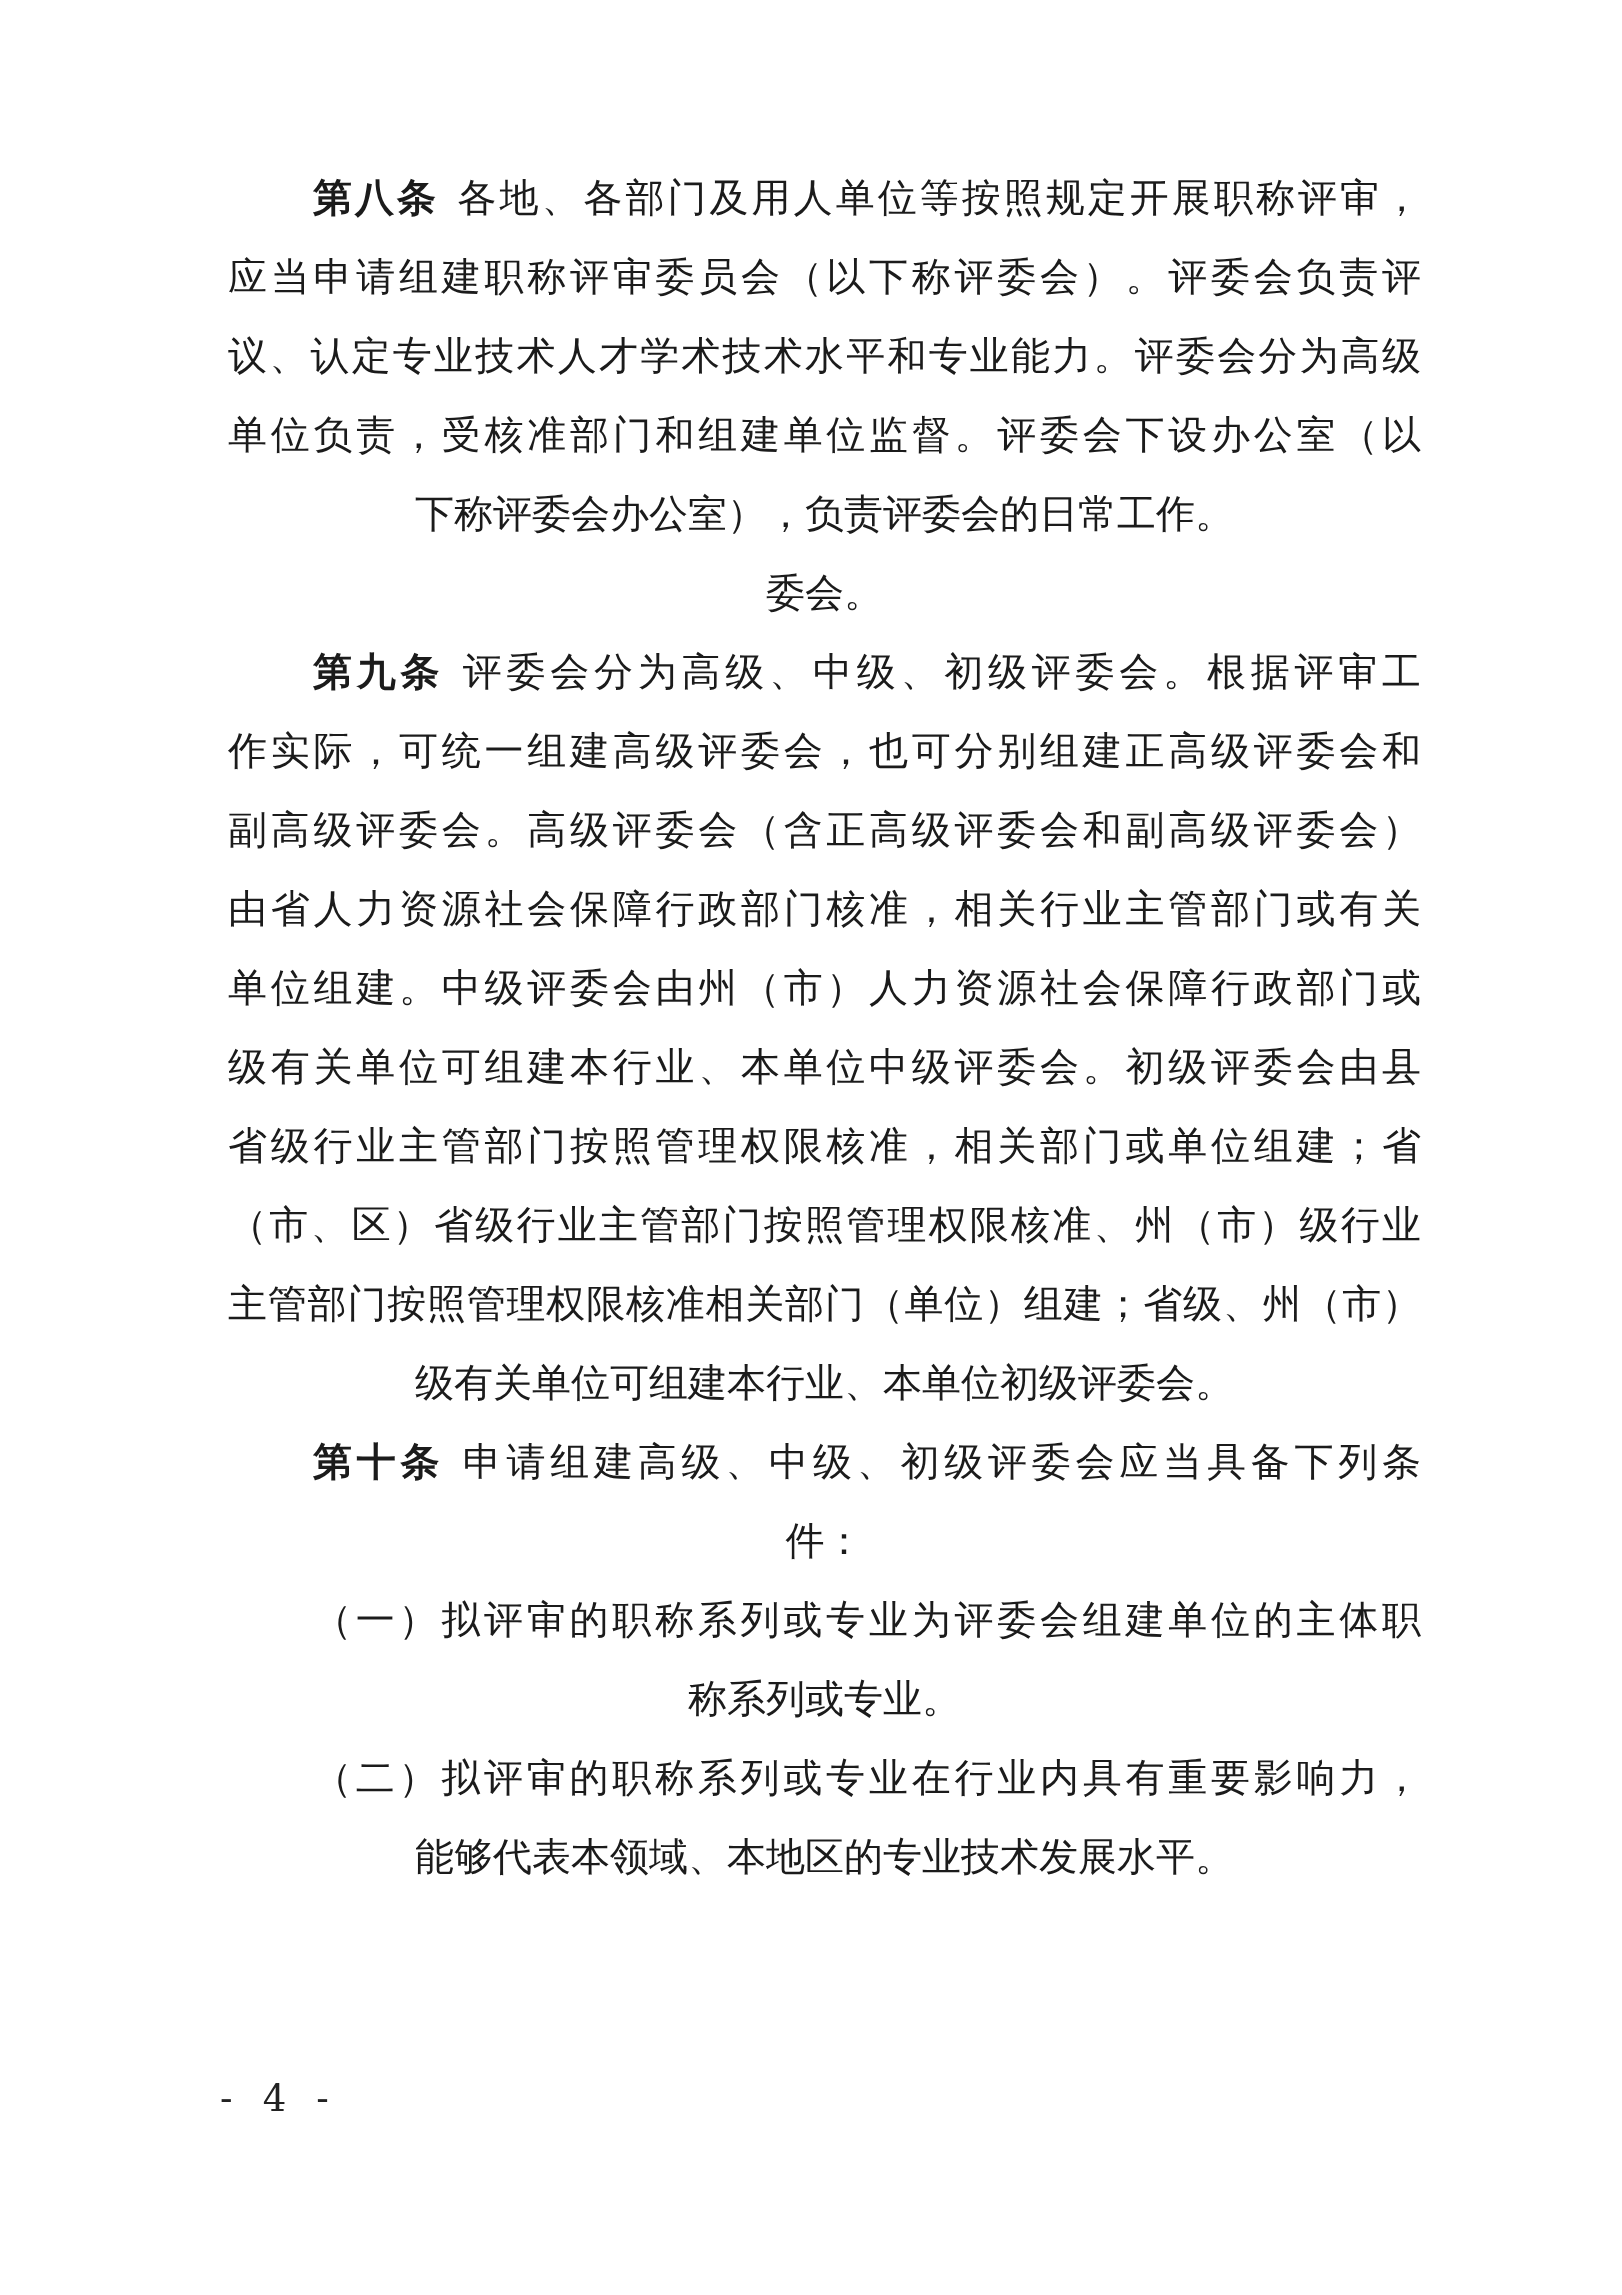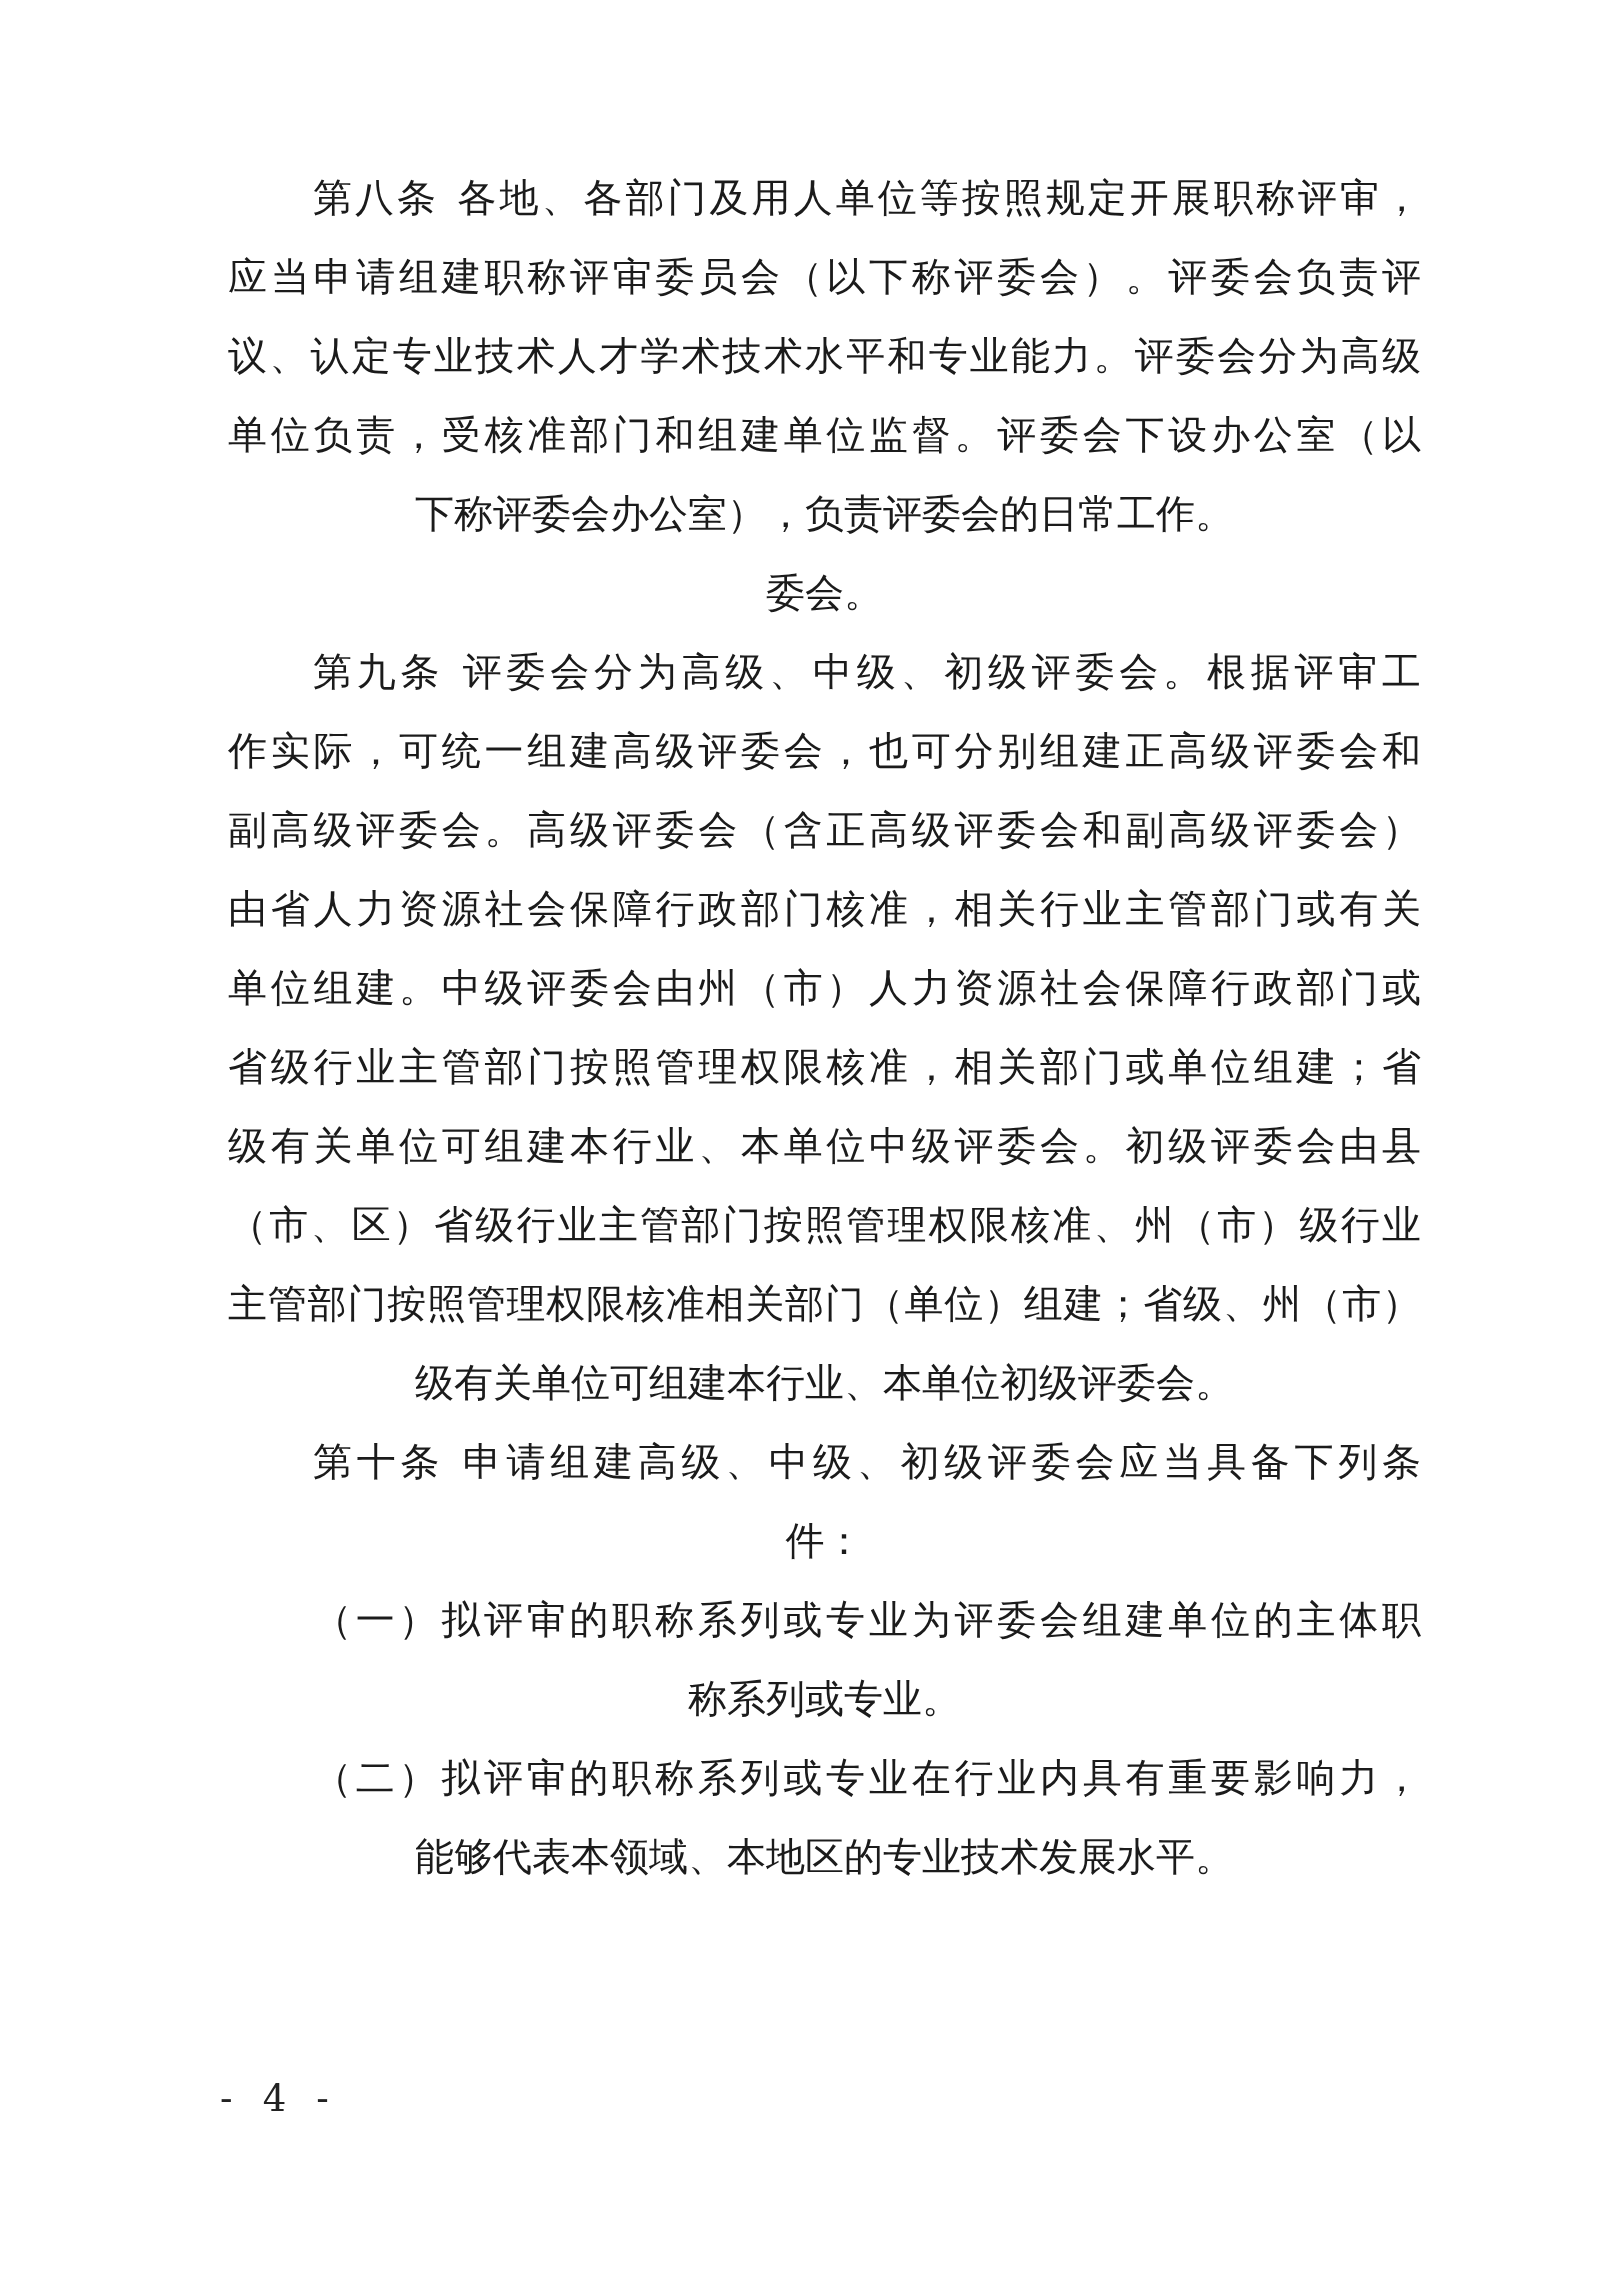--- a/index.html
+++ b/index.html
@@ -32,21 +32,21 @@
   }
   .line.fill {
     text-align: justify;
     text-align-last: justify;
   }
   .line.indent {
     padding-left: 85px;
   }
   .b {
     font-family: "DejaVu Sans", "Liberation Sans", sans-serif;
-    font-weight: 400;
+    font-weight: 700;
   }
   .b:not(:empty) {
     margin-right: 18.3px;
   }
   .pageno {
     position: absolute;
     left: 220px;
     top: 2073px;
     height: 52px;
     line-height: 52px;
@@ -65,22 +65,22 @@
     <div class="line fill"><span class="b"></span><span>应当申请组建职称评审委员会（以下称评委会）。评委会负责评</span></div>
     <div class="line fill"><span class="b"></span><span>议、认定专业技术人才学术技术水平和专业能力。评委会分为高级</span></div>
     <div class="line fill"><span class="b"></span><span>单位负责，受核准部门和组建单位监督。评委会下设办公室（以</span></div>
     <div class="line"><span class="b"></span><span>下称评委会办公室），负责评委会的日常工作。</span></div>
     <div class="line"><span class="b"></span><span>委会。</span></div>
     <div class="line indent fill"><span class="b">第九条</span><span>评委会分为高级、中级、初级评委会。根据评审工</span></div>
     <div class="line fill"><span class="b"></span><span>作实际，可统一组建高级评委会，也可分别组建正高级评委会和</span></div>
     <div class="line fill"><span class="b"></span><span>副高级评委会。高级评委会（含正高级评委会和副高级评委会）</span></div>
     <div class="line fill"><span class="b"></span><span>由省人力资源社会保障行政部门核准，相关行业主管部门或有关</span></div>
     <div class="line fill"><span class="b"></span><span>单位组建。中级评委会由州（市）人力资源社会保障行政部门或</span></div>
+    <div class="line fill"><span class="b"></span><span>级有关单位可组建本行业、本单位中级评委会。初级评委会由县</span></div>
     <div class="line fill"><span class="b"></span><span>省级行业主管部门按照管理权限核准，相关部门或单位组建；省</span></div>
-    <div class="line fill"><span class="b"></span><span>级有关单位可组建本行业、本单位中级评委会。初级评委会由县</span></div>
     <div class="line fill"><span class="b"></span><span>（市、区）省级行业主管部门按照管理权限核准、州（市）级行业</span></div>
     <div class="line fill"><span class="b"></span><span>主管部门按照管理权限核准相关部门（单位）组建；省级、州（市）</span></div>
     <div class="line"><span class="b"></span><span>级有关单位可组建本行业、本单位初级评委会。</span></div>
     <div class="line indent fill"><span class="b">第十条</span><span>申请组建高级、中级、初级评委会应当具备下列条</span></div>
     <div class="line"><span class="b"></span><span>件：</span></div>
     <div class="line indent fill"><span class="b"></span><span>（一）拟评审的职称系列或专业为评委会组建单位的主体职</span></div>
     <div class="line"><span class="b"></span><span>称系列或专业。</span></div>
     <div class="line indent fill"><span class="b"></span><span>（二）拟评审的职称系列或专业在行业内具有重要影响力，</span></div>
     <div class="line"><span class="b"></span><span>能够代表本领域、本地区的专业技术发展水平。</span></div>
   </div>

